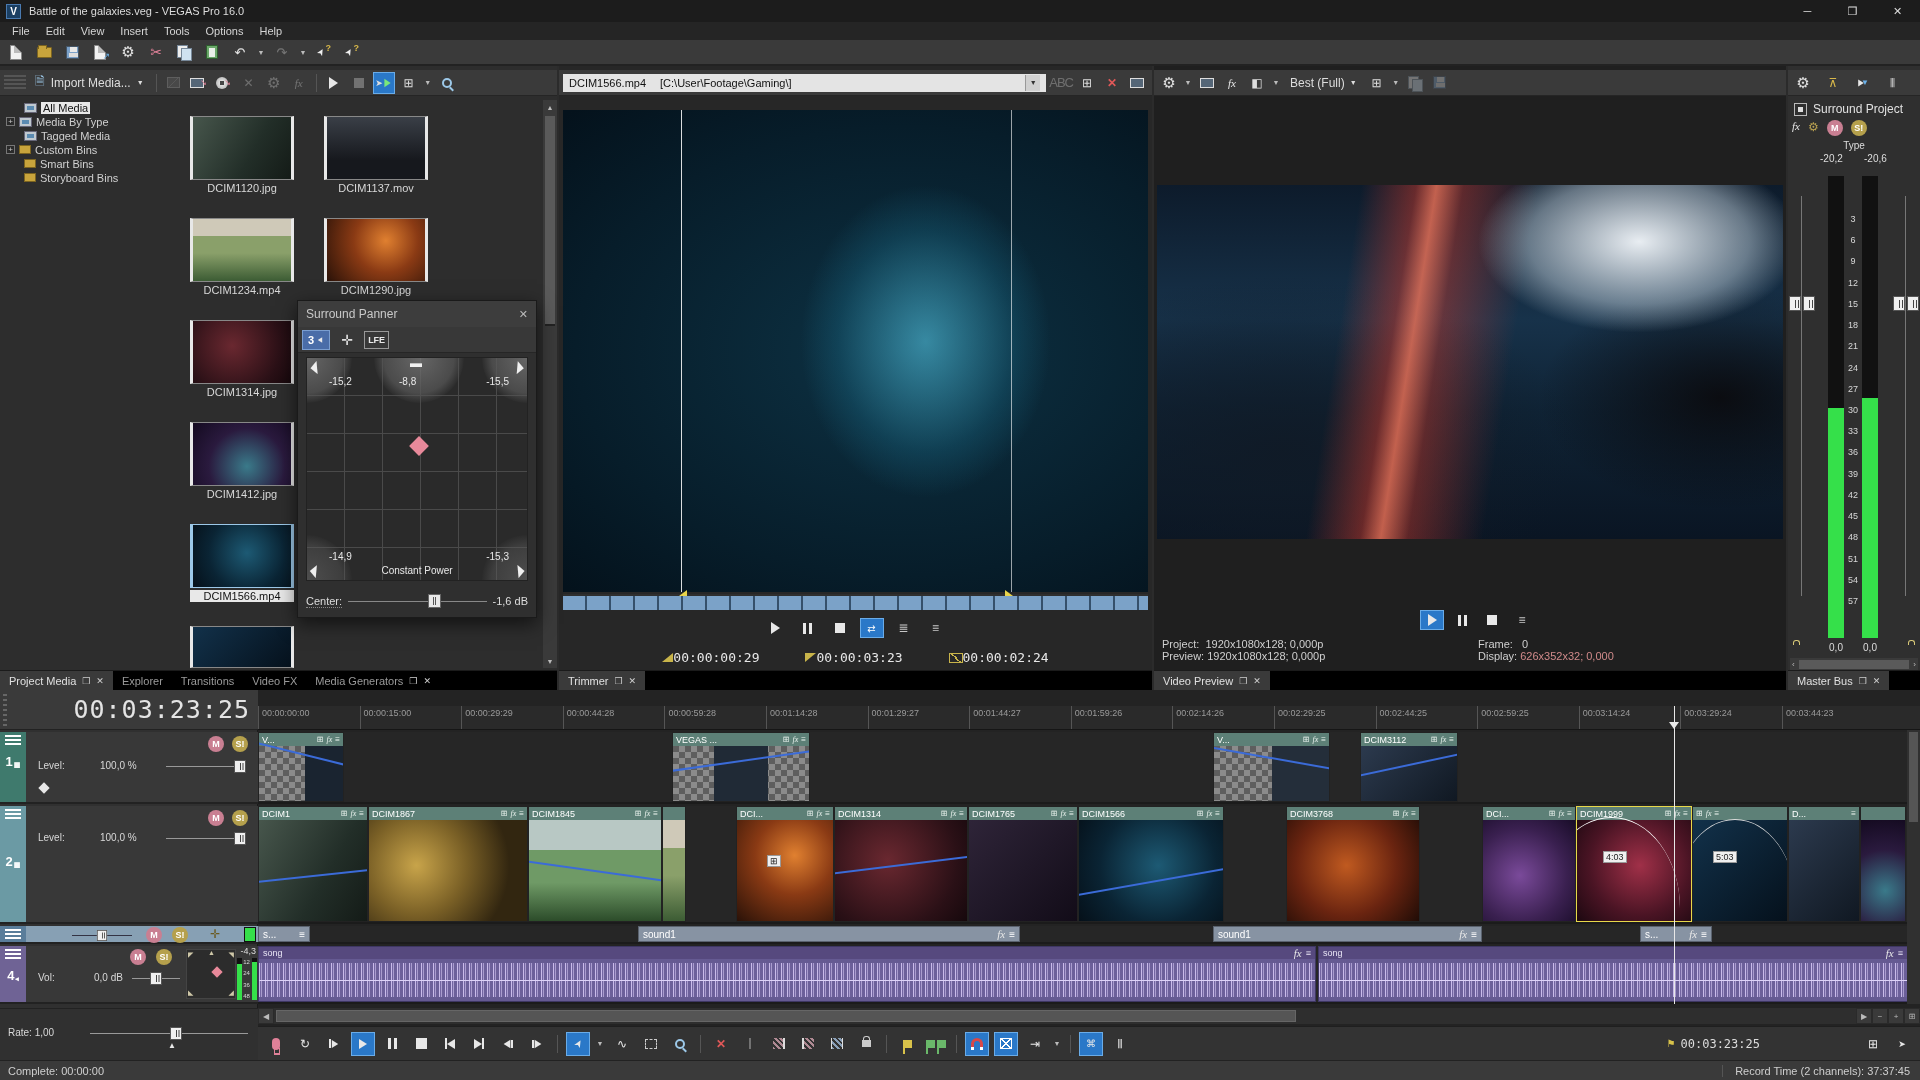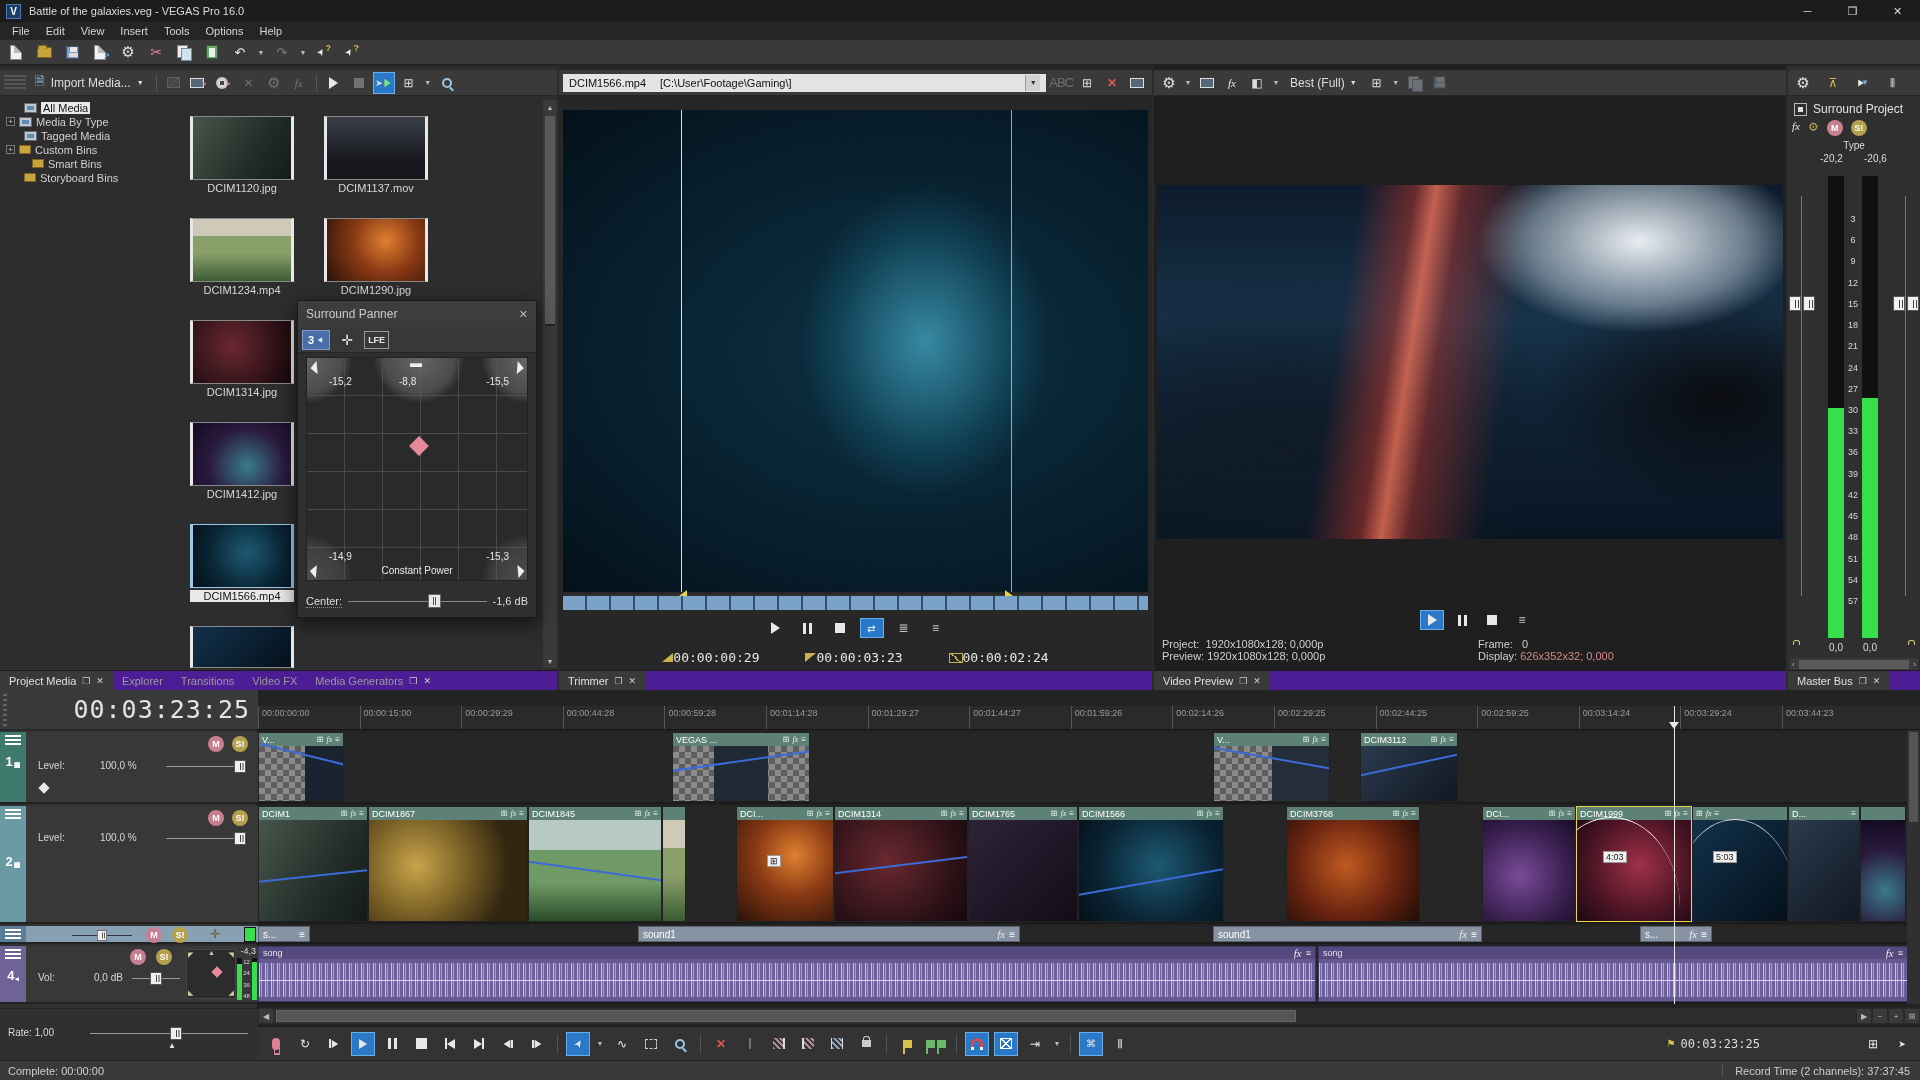--- a/index.html
+++ b/index.html
@@ -35,21 +35,21 @@
 .pastei:before{content:"";position:absolute;left:2px;top:2px;width:6px;height:9px;background:#e8f0e8}
 .cursorq{position:relative;width:14px;height:14px}
 .cursorq:before{content:"➤";position:absolute;left:0;top:2px;color:#f0f0f0;font-size:9px;transform:rotate(-60deg)}
 .cursorq:after{content:"?";position:absolute;right:0;top:-2px;color:#d8b84a;font-size:9px;font-weight:bold}
 
 .pane{position:absolute;top:66px;height:624px;background:#2d2d2d}
 .ptb{position:absolute;left:0;top:4px;width:100%;height:26px;background:#3a3a3a;display:flex;align-items:center;gap:3px;padding:0 4px;border-bottom:1px solid #252525}
 .pbtn{height:22px;min-width:22px;display:flex;align-items:center;justify-content:center;color:#ddd;font-size:12px;position:relative}
 .pbtn.on{background:#2a78c8;border:1px solid #6aace8}
 .pbtn.dis{opacity:.32}
-.tabbar{position:absolute;left:0;bottom:0;width:100%;height:20px;background:#4c1d95;display:flex;align-items:center;font-size:11px;border-top:1px solid #1b1b1b}
+.tabbar{position:absolute;left:0;bottom:0;width:100%;height:20px;background:#000000;display:flex;align-items:center;font-size:11px;border-top:1px solid #1b1b1b}
 .tab{padding:2px 9px;color:#9a9a9a;display:flex;align-items:center;gap:6px}
 .tab.active{background:#3a3a3a;color:#e0e0e0;height:20px}
 .tinybtn{color:#cfcfcf;font-size:9px}
 .sep{width:1px;height:18px;background:#555;margin:0 3px}
 
 .tree{position:absolute;left:0;top:34px;width:182px;bottom:22px;font-size:11px}
 .titem{display:flex;align-items:center;height:13px;margin:1px 0 1px 6px;gap:4px;color:#d0d0d0;white-space:nowrap}
 .titem .lbl.sel{background:#e8e8e8;color:#111;padding:0 2px}
 .plus{width:9px;height:9px;border:1px solid #777;color:#ccc;font-size:8px;line-height:7px;text-align:center;background:#2a2a2a}
 .binicon{width:13px;height:10px;background:#bfc8cf;border:1px solid #667;position:relative}
@@ -323,21 +323,21 @@
         </div>
       <div class="titem" style="margin-left:24px">
           <span class="binicon"></span>
           <span class="lbl">Tagged Media</span>
         </div>
       <div class="titem">
           <span class="plus">+</span>
           <span class="folder2"></span>
           <span class="lbl">Custom Bins</span>
         </div>
-      <div class="titem" style="margin-left:32px">
+      <div class="titem" style="margin-left:24px">
           <span class="folder2"></span>
           <span class="lbl">Smart Bins</span>
         </div>
       <div class="titem" style="margin-left:24px">
           <span class="folder2"></span>
           <span class="lbl">Storyboard Bins</span>
         </div>
     </div>
 
     <div class="thumbgrid">

